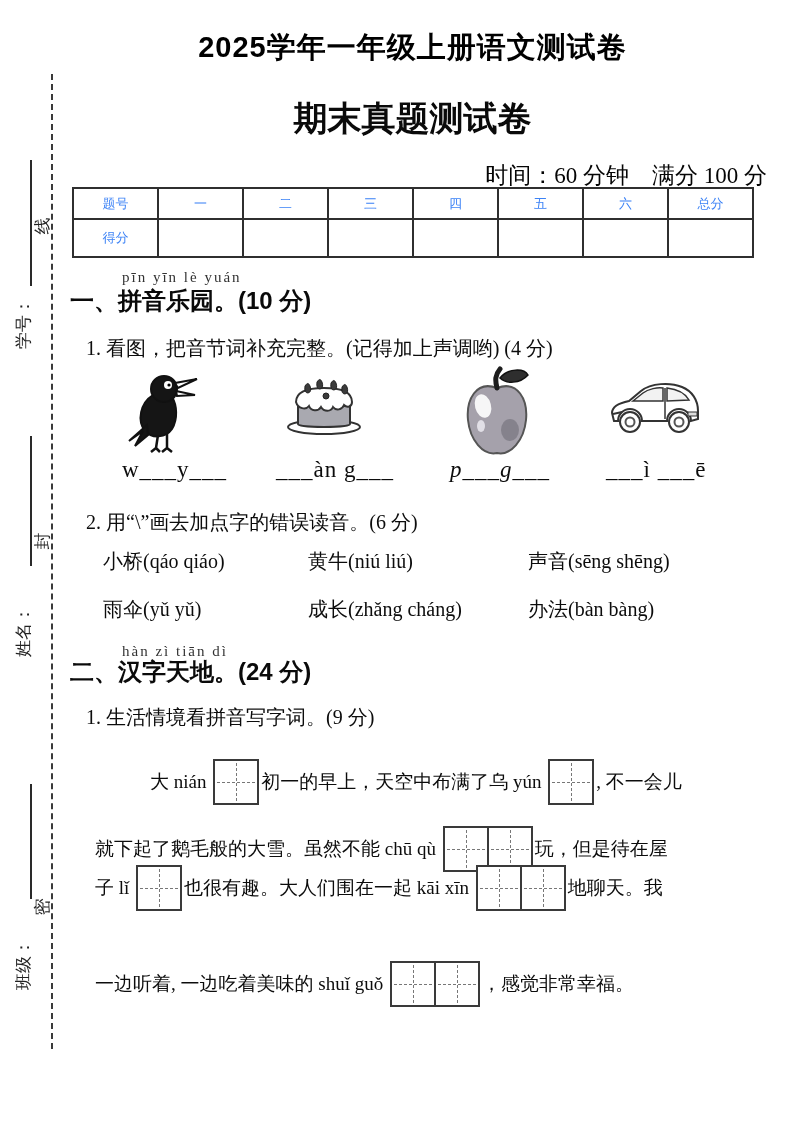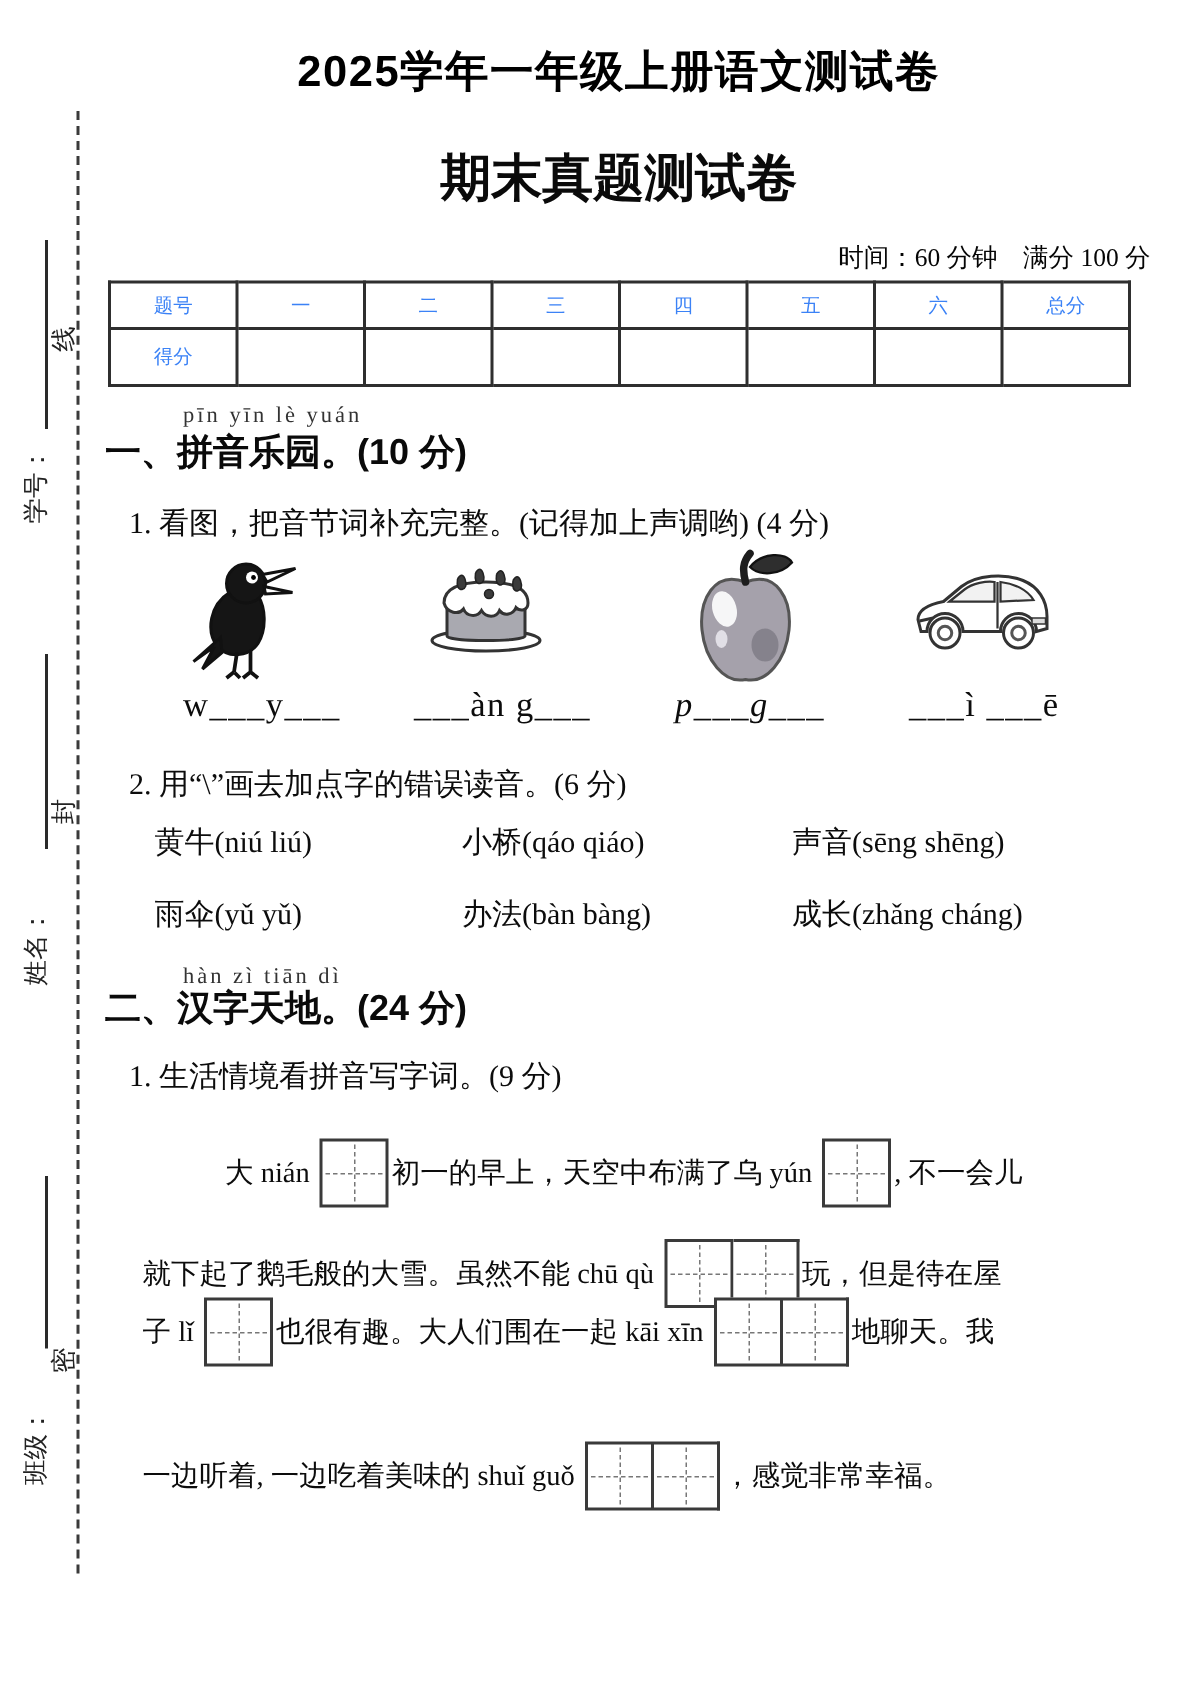--- a/index.html
+++ b/index.html
@@ -19,21 +19,21 @@
   .vchar{position:absolute;left:33px;width:20px;height:20px;font-size:17px;color:#222;
          transform:rotate(-90deg);line-height:20px;text-align:center;}
   .vchar.c1{top:216px;} .vchar.c2{top:531px;} .vchar.c3{top:897px;}
 
   
   .title{position:absolute;left:55px;top:28px;width:715px;text-align:center;
          font-family:"Liberation Sans","DejaVu Sans",sans-serif;
          font-weight:900;font-size:29px;letter-spacing:1px;color:#000;}
   .subtitle{position:absolute;left:55px;top:96px;width:715px;text-align:center;
             font-weight:700;font-size:34px;color:#0a0a0a;}
-  .info{position:absolute;right:26px;top:160px;font-size:17px;color:#050505;}
+  .info{position:absolute;right:26px;top:160px;font-size:23px;color:#050505;}
 
   
   .score-table{position:absolute;left:72px;top:187px;border-collapse:collapse;}
   .score-table td{border:2px solid #2f2f2f;text-align:center;font-size:13px;
                   width:83px;padding:0;color:#3b82f6;}
   .score-table tr.r1 td{height:29px;}
   .score-table tr.r2 td{height:36px;}
 
   
   .pinyin-small{position:absolute;font-size:15px;letter-spacing:2px;color:#333;}
@@ -173,28 +173,28 @@
 
   <div class="answers" id="answers-row">
       <span>w___y___</span>
       <span>___àn g___</span>
       <span>p___g___</span>
       <span>___ì ___ē</span>
     </div>
 
   <div class="question q12">2. 用“\”画去加点字的错误读音。(6 分)</div>
   <div class="wordrow w1" id="word-row-1">
+      <span>小桥(qáo qiáo)</span>
       <span>黄牛(niú liú)</span>
-      <span>小桥(qáo qiáo)</span>
       <span>声音(sēng shēng)</span>
     </div>
   <div class="wordrow w2" id="word-row-2">
       <span>雨伞(yǔ yǔ)</span>
+      <span>成长(zhǎng cháng)</span>
       <span>办法(bàn bàng)</span>
-      <span>成长(zhǎng cháng)</span>
     </div>
 
   <div class="pinyin-small p2">hàn zì tiān dì</div>
   <div class="sec-head h2">二、汉字天地。(24 分)</div>
   <div class="question q21">1. 生活情境看拼音写字词。(9 分)</div>
 
   <div class="pline l1" id="pline-1"><span>大 nián </span><div class="tianbox"><div class="tian"></div></div><span>初一的早上，天空中布满了乌 yún </span><div class="tianbox"><div class="tian"></div></div><span>, 不一会儿</span></div>
   <div class="pline l2" id="pline-2"><span>就下起了鹅毛般的大雪。虽然不能 chū qù </span><div class="tianbox"><div class="tian"></div><div class="tian"></div></div><span>玩，但是待在屋</span></div>
   <div class="pline l3" id="pline-3"><span>子 lǐ </span><div class="tianbox"><div class="tian"></div></div><span>也很有趣。大人们围在一起 kāi xīn </span><div class="tianbox"><div class="tian"></div><div class="tian"></div></div><span>地聊天。我</span></div>
   <div class="pline l4" id="pline-4"><span>一边听着, 一边吃着美味的 shuǐ guǒ </span><div class="tianbox"><div class="tian"></div><div class="tian"></div></div><span>，感觉非常幸福。</span></div>

